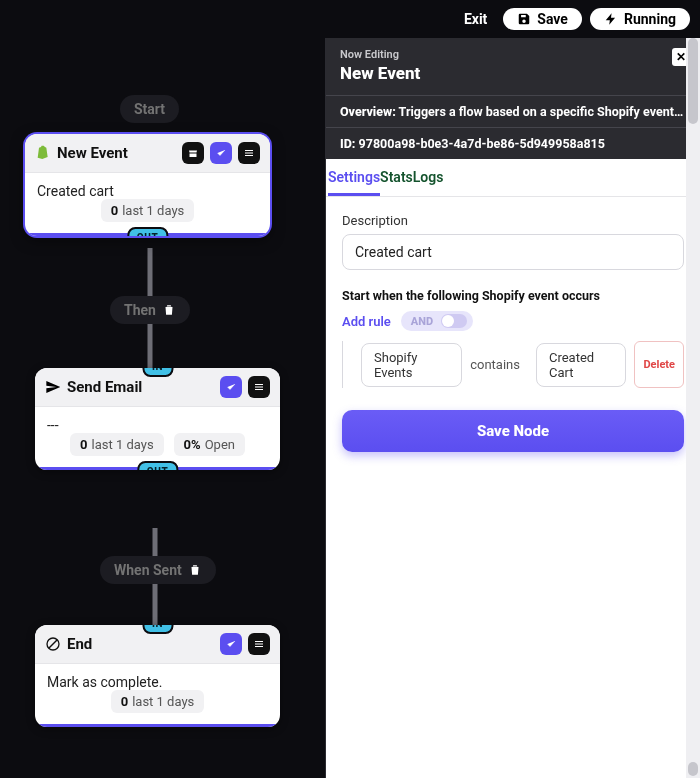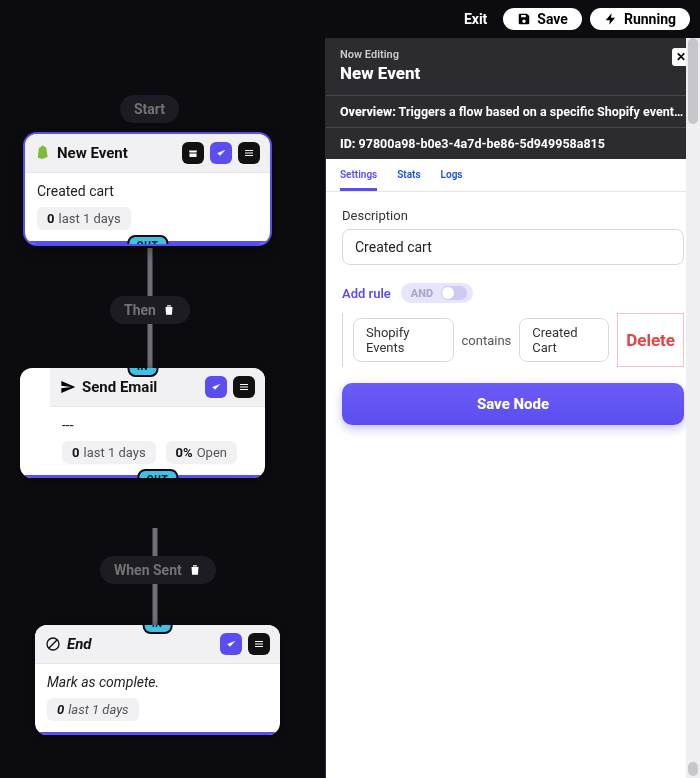--- a/index.html
+++ b/index.html
@@ -28,58 +28,58 @@
   .node-head .title { flex:1; font-weight: 700; font-size: 15px; color:#111; }
   .node-head .ic { width: 16px; height: 16px; display:inline-flex; align-items:center; justify-content:center; }
   .chip { width: 22px; height: 22px; border-radius: 6px; display:flex; align-items:center; justify-content:center; }
   .chip-dark { background:#111; }
   .chip-purple { background:#5b4ef0; }
   .chip svg { width:12px; height:12px; }
   .chip-dark svg { fill:#fff; }
   .chip-purple svg { fill:#fff; stroke:#fff; stroke-width:1; }
   .chip-menu { background:#111; }
   .node-body { padding: 10px 12px 14px; font-size: 14px; color:#222; position:relative; }
-  .metric-row { display:flex; gap:10px; margin-top:8px; flex-wrap:wrap;}
+  .metric-row { display:flex; gap:10px; flex-wrap:wrap;justify-content:center;}
   .metric { background:#f1f1f3; border-radius:6px; padding:4px 10px; font-size:13px; color:#555; }
   .metric b { color:#111; font-weight:700; margin-right:4px; }
 
   .port { position:absolute; left:50%; transform:translateX(-50%); background:#41c0e6; color:#05222b; font-weight:800; font-size:10px; padding:3px 8px; border-radius:8px; border:2px solid #0c0c10; text-transform:uppercase; letter-spacing:.5px; z-index:2; }
   .port.out { bottom:-12px; }
   .port.in  { top:-12px; }
 
   
   .panel { flex:1; background:#fff; display:flex; flex-direction:column; border-left:1px solid #2b2b31; min-width:0; position:relative; }
   .panel-head { background:#2b2b30; color:#fff; padding:10px 14px 12px; position:relative; }
   .ph-small { font-size:11px; color:#c9c9cd; font-weight:600; }
   .ph-title { font-size:17px; font-weight:800; margin-top:2px; }
   .ph-close { position:absolute; top:10px; right:10px; background:#fff; color:#000; width:18px; height:18px; border-radius:3px; display:flex; align-items:center; justify-content:center; font-size:12px; font-weight:900; cursor:pointer; }
   .ph-row { background:#2b2b30; color:#fff; border-top:1px solid #45454c; padding:8px 14px; font-size:12.5px; font-weight:700; white-space:nowrap; overflow:hidden; text-overflow:ellipsis; }
   .ph-row .lbl { font-weight:800; }
 
-  .tabs { display:flex; gap:20px; padding:10px 14px 0; border-bottom:1px solid #e5e5e8; font-size:10px; }
-  .tab { padding-bottom:8px; color:#1d4ed8; cursor:pointer; font-weight:600; }
+  .tabs { display:flex; padding:10px 2px 0; border-bottom:1px solid #e5e5e8; font-size:14px; }
+  .tab { padding-bottom:8px; color:#14532d; cursor:pointer; font-weight:600; }
   .tab.active { color:#5b4ef0; border-bottom:3px solid #5b4ef0; }
 
   .panel-body { padding:16px; font-size:13px; color:#222; overflow:auto; }
   .form-label { font-size:13px; color:#333; margin-bottom:6px; }
   .text-input { width:100%; border:1px solid #d8d8de; border-radius:8px; padding:9px 12px; font-size:14px; color:#222; margin-bottom:18px; }
 
   .sub-label { font-size:12.5px; font-weight:700; color:#111; margin-bottom:8px; }
   .rule-head { display:flex; align-items:center; gap:10px; margin-bottom:10px; }
   .addrule { color:#5b4ef0; font-size:13px; font-weight:600; cursor:pointer; }
   .andor { background:#e7e5fb; border-radius:14px; padding:3px 6px 3px 10px; display:flex; align-items:center; gap:8px; font-size:11px; font-weight:800; color:#a9a4d8; }
   .toggle { width:26px; height:14px; background:#cfcaf2; border-radius:10px; position:relative; }
   .toggle::after { content:""; position:absolute; width:12px; height:12px; background:#fff; border-radius:50%; top:1px; left:1px; }
 
   .rule-row { display:flex; align-items:center; gap:8px; border-left:1px solid #d8d8de; padding-left:10px; }
-  .rchip { border:1px solid #d8d8de; border-radius:8px; padding:6px 12px; font-size:13px; color:#333; }
+  .rchip { border:1px solid #d8d8de; border-radius:8px; padding:6px 12px; font-size:13px; color:#333;margin-left:8px; }
   .rmid { font-size:13px; color:#555; }
-  .delete { color:#e04646; font-size:17px; font-weight:700; margin-left:auto; padding:16px 8px; border:1px solid #f0c2c2; border-radius:0; cursor:pointer; }
-
-  .save-node { margin-top:16px; width:100%; background:linear-gradient(#6a5cf6,#5b4ef0); color:#fff; font-weight:800; font-size:15px; border:none; border-radius:10px; padding:12px; cursor:pointer; box-shadow:0 4px 10px rgba(91,78,240,.35); }
+  .delete { color:#e04646; font-size:11px; font-weight:700; margin-left:auto; padding:16px 8px; border:1px solid #f0c2c2; border-radius:6px; cursor:pointer; }
+
+  .save-node { margin-top:22px; width:100%; background:linear-gradient(#6a5cf6,#5b4ef0); color:#fff; font-weight:800; font-size:15px; border:none; border-radius:10px; padding:12px; cursor:pointer; box-shadow:0 4px 10px rgba(91,78,240,.35); }
 
   .scroll-track { position:absolute; right:0; top:0; bottom:0; width:14px; background:#efeff2; }
   .scroll-thumb { position:absolute; right:2px; top:0; width:10px; height:86px; background:#c6c6cc; border-radius:5px; }
   .scroll-thumb.small { bottom:2px; top:auto; height:14px; }
 </style>
 </head>
 <body>
 
 <div class="app">
 
@@ -147,21 +147,21 @@
         <div class="accent"></div>
       </div>
 
       <div class="pill" style="left:110px; top:258px;">
         <span>Then</span>
         <svg viewBox="0 0 24 24">
             <path d="M6 7h12l-1 13H7L6 7zm3-3h6l1 2H8l1-2z"></path>
           </svg>
       </div>
 
-      <div class="node" style="left:20px; top:330px;padding-left:30px;">
+      <div class="node" style="left:35px; top:330px;">
         <div class="port in">In</div>
         <div class="node-head">
           <span class="ic">
               <svg viewBox="0 0 24 24">
                 <path d="M2 21l21-9L2 3v7l15 2-15 2v7z"></path>
               </svg>
             </span>
           <span class="title">Send Email</span>
           <span class="chip chip-purple">
               <svg viewBox="0 0 24 24" fill="none" stroke="#fff" stroke-width="4">
@@ -185,21 +185,21 @@
         <div class="accent"></div>
       </div>
 
       <div class="pill" style="left:100px; top:518px;">
         <span>When Sent</span>
         <svg viewBox="0 0 24 24">
             <path d="M6 7h12l-1 13H7L6 7zm3-3h6l1 2H8l1-2z"></path>
           </svg>
       </div>
 
-      <div class="node" style="left:35px; top:587px;font-style:italic;">
+      <div class="node" style="left:35px; top:587px;">
         <div class="port in">In</div>
         <div class="node-head">
           <span class="ic">
               <svg viewBox="0 0 24 24">
                 <circle cx="12" cy="12" r="9" fill="none" stroke="#111" stroke-width="2"></circle>
                 <line x1="6" y1="18" x2="18" y2="6" stroke="#111" stroke-width="2"></line>
               </svg>
             </span>
           <span class="title">End</span>
           <span class="chip chip-purple">
@@ -241,20 +241,21 @@
       <div class="tabs">
         <div class="tab active">Settings</div>
         <div class="tab">Stats</div>
         <div class="tab">Logs</div>
       </div>
 
       <div class="panel-body">
         <div class="form-label">Description</div>
         <input class="text-input" value="Created cart" style="">
 
+        <div class="sub-label">Start when the following Shopify event occurs</div>
         <div class="rule-head">
           <span class="addrule">Add rule</span>
           <span class="andor">
             <span>AND</span>
             <span class="toggle"></span>
           </span>
         </div>
         <div class="rule-row">
           <span class="rchip">Shopify Events</span>
           <span class="rmid">contains</span>

